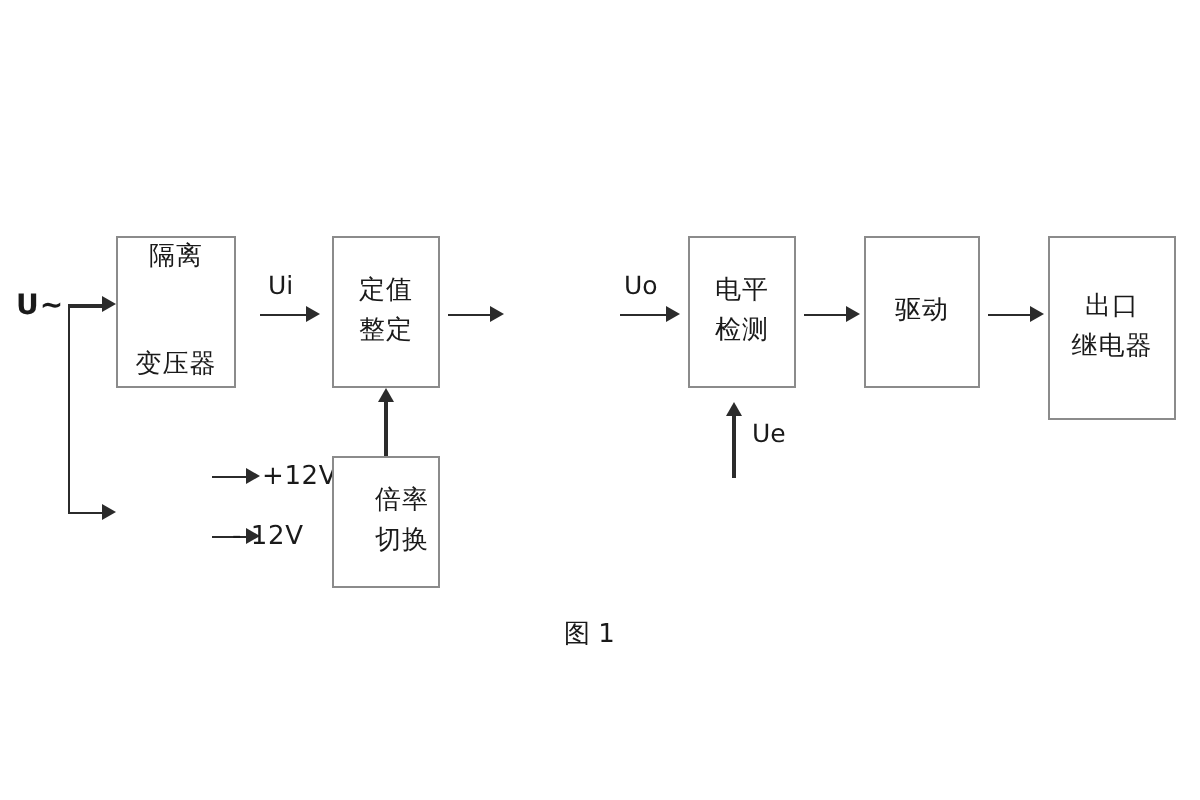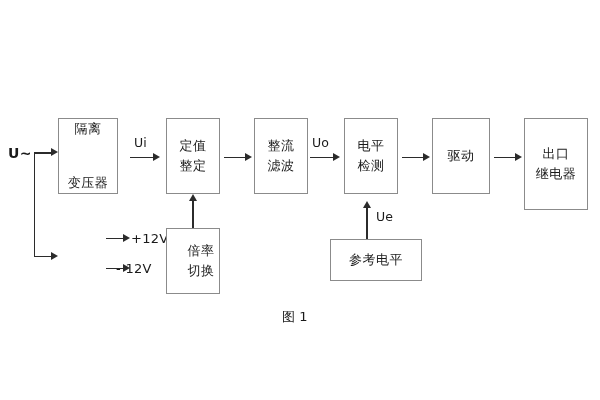--- a/index.html
+++ b/index.html
@@ -135,41 +135,34 @@
     <span class="ln">倍率</span>
     <span class="ln">切换</span>
   </div>
 
   <div class="wire v" style="left:192.3px; top:200px; height:28px;"></div>
   <div class="head up" style="left:188.5px; top:194px;"></div>
 
   <div class="wire h" style="left:224px; top:157px; width:22px;"></div>
   <div class="head right" style="left:245px; top:153px;"></div>
 
-  <div class="blk" style="left:254px; top:118px; width:54px; height:76px;">
-    <span class="ln">整流</span>
-    <span class="ln">滤波</span>
-  </div>
 
   <div class="txt sig" style="left:312px; top:137px;">Uo</div>
   <div class="wire h" style="left:310px; top:157px; width:24px;"></div>
   <div class="head right" style="left:333px; top:153px;"></div>
 
   <div class="blk" style="left:344px; top:118px; width:54px; height:76px;">
     <span class="ln">电平</span>
     <span class="ln">检测</span>
   </div>
 
   <div class="wire v" style="left:366.3px; top:207px; height:32px;"></div>
   <div class="head up" style="left:362.5px; top:201px;"></div>
   <div class="txt sig" style="left:376px; top:211px;">Ue</div>
 
-  <div class="blk" style="left:330px; top:239px; width:92px; height:42px;">
-    <span class="ln">参考电平</span>
-  </div>
 
   <div class="wire h" style="left:402px; top:157px; width:22px;"></div>
   <div class="head right" style="left:423px; top:153px;"></div>
 
   <div class="blk" style="left:432px; top:118px; width:58px; height:76px;">
     <span class="ln">驱动</span>
   </div>
 
   <div class="wire h" style="left:494px; top:157px; width:22px;"></div>
   <div class="head right" style="left:515px; top:153px;"></div>

